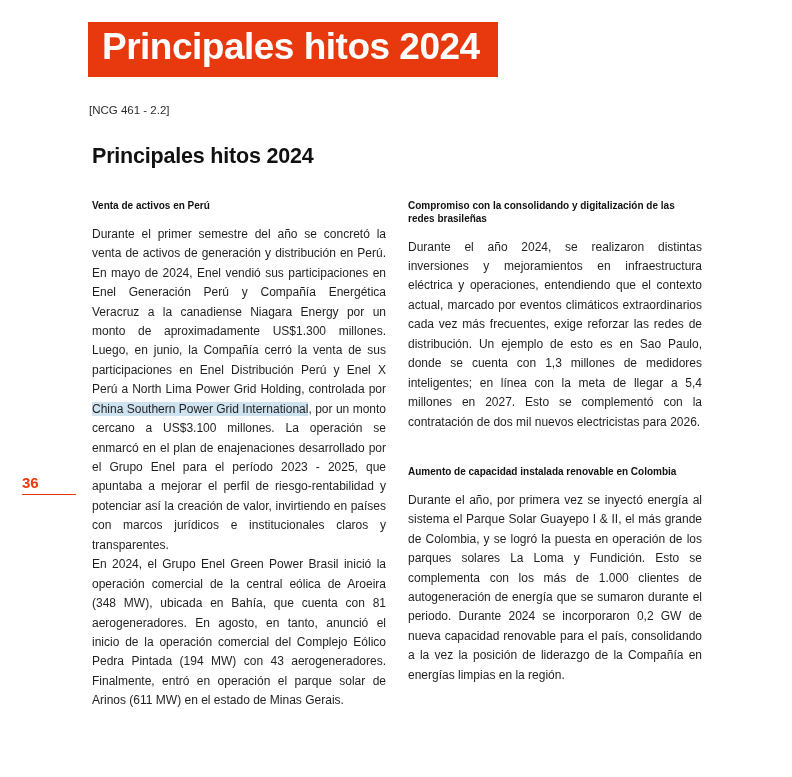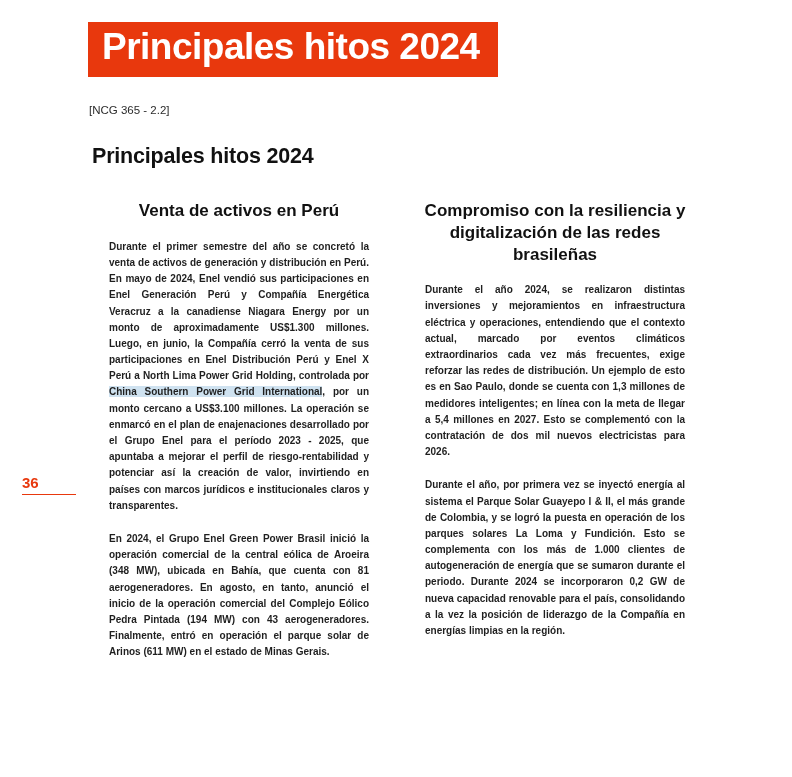--- a/index.html
+++ b/index.html
@@ -75,63 +75,62 @@
   
   .col {
     position: absolute;
     width: 294px;
     top: 200px;
   }
   .col-left  { left: 92px; }
   .col-right { left: 408px; }
 
   .sub-heading {
-    font-size: 17px;
+    font-size: 10px;
     font-weight: bold;
     color: #111111;
     line-height: 1.28;
     margin: 0 0 12px 0;
-    text-align: center;
   }
   .body-text {
-    font-size: 10px;
+    font-size: 12px;
     line-height: 1.62;
     text-align: justify;
     color: #1f1f1f;
-    margin: 17px;
-    font-weight: bold;
+    margin: 0;
   }
   .body-text + .sub-heading {
     margin-top: 34px;
   }
   .hl {
     background: #cfe2f0;
   }
 </style>
 </head>
 <body>
 
 <div class="banner">
   <div class="banner-text">Principales hitos 2024</div>
 </div>
 
-<div class="ncg-ref">[NCG 365 - 2.2]</div>
+<div class="ncg-ref">[NCG 461 - 2.2]</div>
 
 <div class="section-heading">Principales hitos 2024</div>
 
 <div class="page-marker">
   <div class="num">36</div>
   <div class="rule"></div>
 </div>
 
 <div class="col col-left">
   <h3 class="sub-heading">Venta de activos en Perú</h3>
   <p class="body-text"><span>Durante el primer semestre del año se concretó la venta de activos de generación y distribución en Perú. En mayo de 2024, Enel vendió sus participaciones en Enel Generación Perú y Compañía Energética Veracruz a la canadiense Niagara Energy por un monto de aproximadamente US$1.300 millones. Luego, en junio, la Compañía cerró la venta de sus participaciones en Enel Distribución Perú y Enel X Perú a North Lima Power Grid Holding, controlada por </span><span class="hl">China Southern Power Grid International</span><span>, por un monto cercano a US$3.100 millones. La operación se enmarcó en el plan de enajenaciones desarrollado por el Grupo Enel para el período 2023 - 2025, que apuntaba a mejorar el perfil de riesgo-rentabilidad y potenciar así la creación de valor, invirtiendo en países con marcos jurídicos e institucionales claros y transparentes.</span></p>
 
   <p class="body-text">En 2024, el Grupo Enel Green Power Brasil inició la operación comercial de la central eólica de Aroeira (348 MW), ubicada en Bahía, que cuenta con 81 aerogeneradores. En agosto, en tanto, anunció el inicio de la operación comercial del Complejo Eólico Pedra Pintada (194 MW) con 43 aerogeneradores. Finalmente, entró en operación el parque solar de Arinos (611 MW) en el estado de Minas Gerais.</p>
 </div>
 
 <div class="col col-right">
-  <h3 class="sub-heading">Compromiso con la resiliencia y digitalización de las redes brasileñas</h3>
+  <h3 class="sub-heading">Compromiso con la consolidando y digitalización de las redes brasileñas</h3>
   <p class="body-text">Durante el año 2024, se realizaron distintas inversiones y mejoramientos en infraestructura eléctrica y operaciones, entendiendo que el contexto actual, marcado por eventos climáticos extraordinarios cada vez más frecuentes, exige reforzar las redes de distribución. Un ejemplo de esto es en Sao Paulo, donde se cuenta con 1,3 millones de medidores inteligentes; en línea con la meta de llegar a 5,4 millones en 2027. Esto se complementó con la contratación de dos mil nuevos electricistas para 2026.</p>
 
+  <h3 class="sub-heading">Aumento de capacidad instalada renovable en Colombia</h3>
   <p class="body-text">Durante el año, por primera vez se inyectó energía al sistema el Parque Solar Guayepo I &amp; II, el más grande de Colombia, y se logró la puesta en operación de los parques solares La Loma y Fundición. Esto se complementa con los más de 1.000 clientes de autogeneración de energía que se sumaron durante el periodo. Durante 2024 se incorporaron 0,2 GW de nueva capacidad renovable para el país, consolidando a la vez la posición de liderazgo de la Compañía en energías limpias en la región.</p>
 </div>
 
 </body></html>

